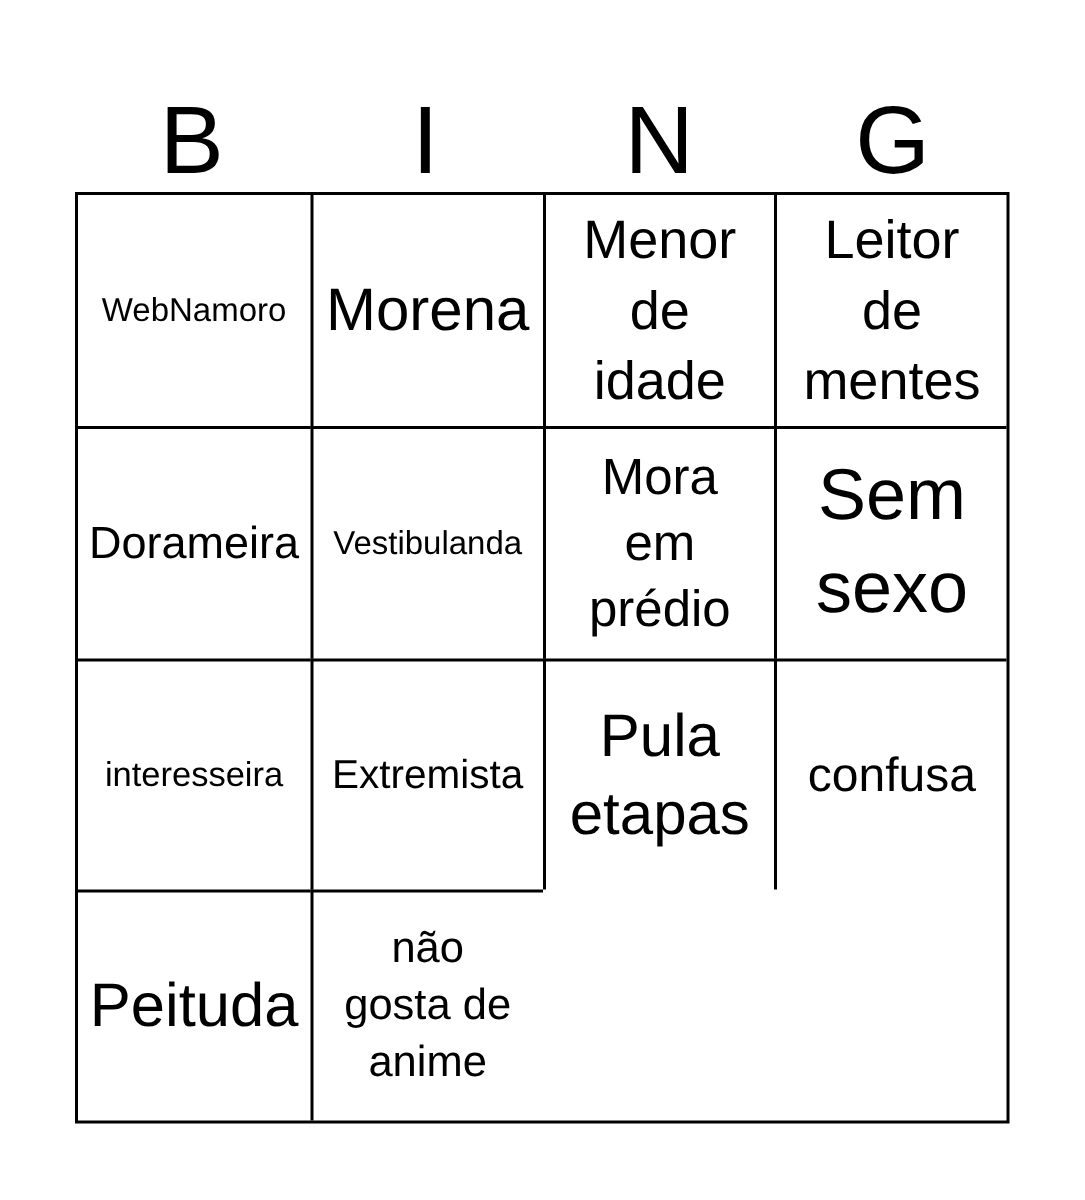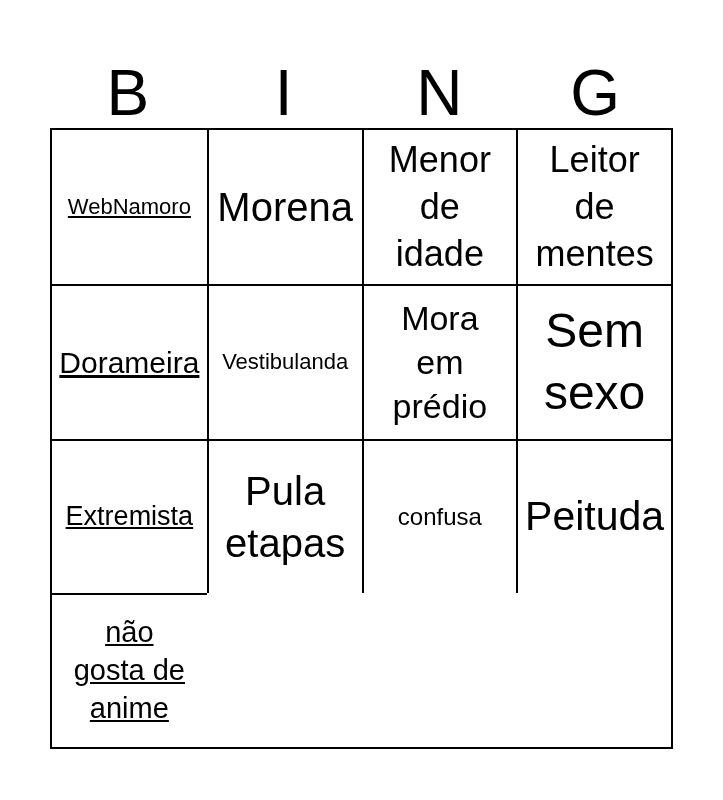--- a/index.html
+++ b/index.html
@@ -37,26 +37,26 @@
     box-sizing:border-box;
     display:flex;align-items:center;justify-content:center;
     text-align:center;
     white-space:pre-line;
     line-height:1.3;
     padding:2px;
     overflow:hidden;
     border-left:2px solid #000000;
     border-top:2px solid #000000;
   }
-  .cell:nth-child(4n+1){border-left:none;text-decoration:underline;}
+  .cell:nth-child(4n+1){border-left:none;}
   .cell:nth-child(-n+4){border-top:none;}
   .c1{font-size:22px}  .c2{font-size:40px}  .c3{font-size:36px}  .c4{font-size:36px}
   .c5{font-size:30px}  .c6{font-size:22px}  .c7{font-size:34px}  .c8{font-size:48px}
   .c9{font-size:23px}  .c10{font-size:30px} .c11{font-size:27px} .c12{font-size:40px}
-  .c13{font-size:24px} .c14{font-size:38px} .c15{font-size:41px} .c16{font-size:29px}
+  .c13{font-size:32px} .c14{font-size:38px} .c15{font-size:41px} .c16{font-size:29px}
 </style>
 </head>
 <body>
 
 <div class="header">
   <div class="letter">B</div>
   <div class="letter">I</div>
   <div class="letter">N</div>
   <div class="letter">G</div>
 </div>
@@ -70,20 +70,21 @@
   <div class="cell c4">Leitor
 de
 mentes</div>
   <div class="cell c5">Dorameira</div>
   <div class="cell c6">Vestibulanda</div>
   <div class="cell c7">Mora
 em
 prédio</div>
   <div class="cell c8">Sem
 sexo</div>
+  <div class="cell c9">interesseira</div>
   <div class="cell c11">Extremista</div>
   <div class="cell c12">Pula
 etapas</div>
   <div class="cell c13">confusa</div>
   <div class="cell c15">Peituda</div>
   <div class="cell c16">não
 gosta de
 anime</div>
 </div>
 

